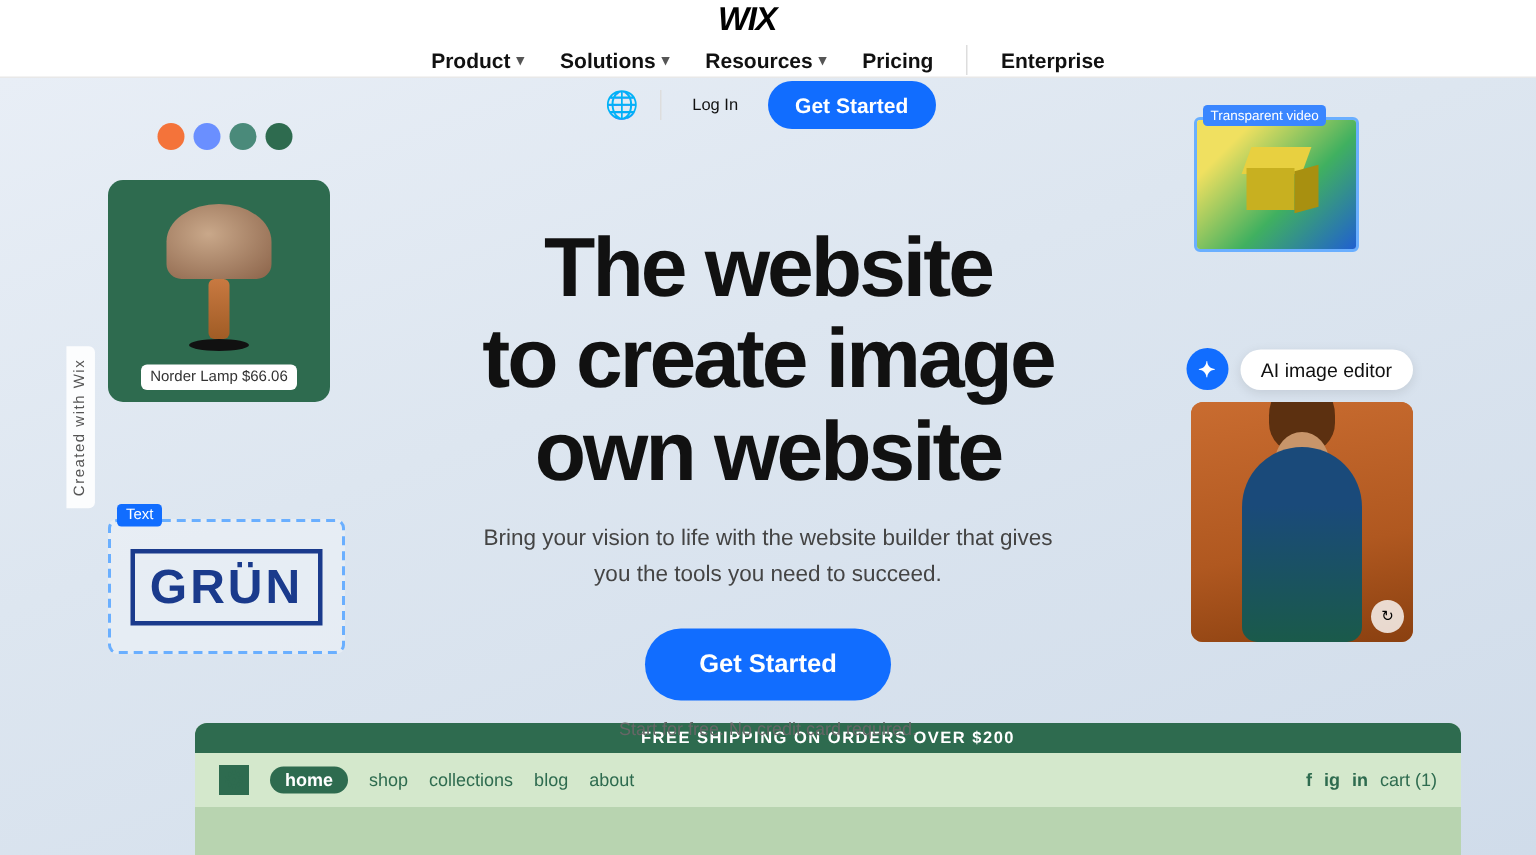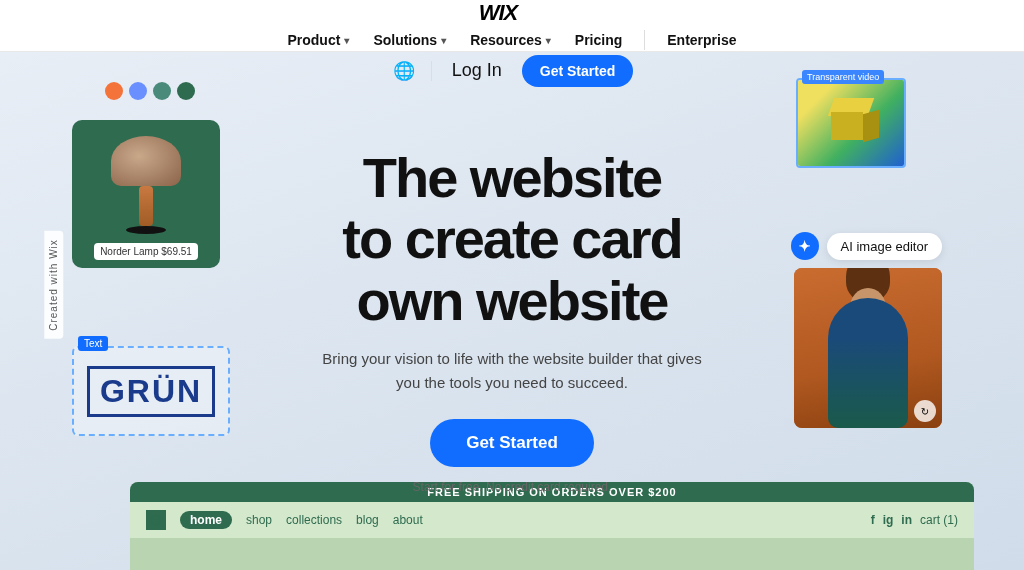--- a/index.html
+++ b/index.html
@@ -72,21 +72,21 @@
       cursor: pointer;
       color: #555;
       font-size: 18px;
     }
     .nav-separator-right {
       width: 1px;
       height: 20px;
       background: #ddd;
     }
     .nav-login {
-      font-size: 18px;
+      font-size: 11px;
       font-weight: 500;
       color: #111;
       cursor: pointer;
       padding: 6px 8px;
     }
     .nav-get-started {
       background: #116dff;
       color: #fff;
       border: none;
       border-radius: 24px;
@@ -527,21 +527,21 @@
     <div class="nav-separator-right"></div>
     <div class="nav-login">Log In</div>
     <button class="nav-get-started">Get Started</button>
   </div>
 </nav>
 
 <div class="hero">
   <div class="hero-text-center">
     <div class="hero-headline">
       <span>The website</span><br>
-      <span>to create card</span><br>
+      <span>to create image</span><br>
       <span>own website</span>
     </div>
     <p class="hero-sub">Bring your vision to life with the website builder that gives<br>you the tools you need to succeed.</p>
     <button class="hero-cta">Get Started</button>
     <div><span class="hero-small-note">Start for free. No credit card required.</span></div>
   </div>
 </div>
 
 <div class="float-color-dots">
   <div class="dot" style="background:#f4733a"></div>
@@ -549,21 +549,21 @@
   <div class="dot" style="background:#4a8a7a"></div>
   <div class="dot" style="background:#2e6b4f"></div>
 </div>
 
 <div class="float-lamp">
   <div class="lamp-visual">
     <div class="lamp-shade"></div>
     <div class="lamp-base"></div>
     <div class="lamp-foot"></div>
   </div>
-  <div class="lamp-label">Norder Lamp $69.51</div>
+  <div class="lamp-label">Norder Lamp $66.06</div>
 </div>
 
 <div class="float-gruen">
   <span class="gruen-tag">Text</span>
   <div class="gruen-text">GRÜN</div>
 </div>
 
 <div class="float-transparent-video">
   <span class="transparent-label">Transparent video</span>
   <div class="float-trans-img">

